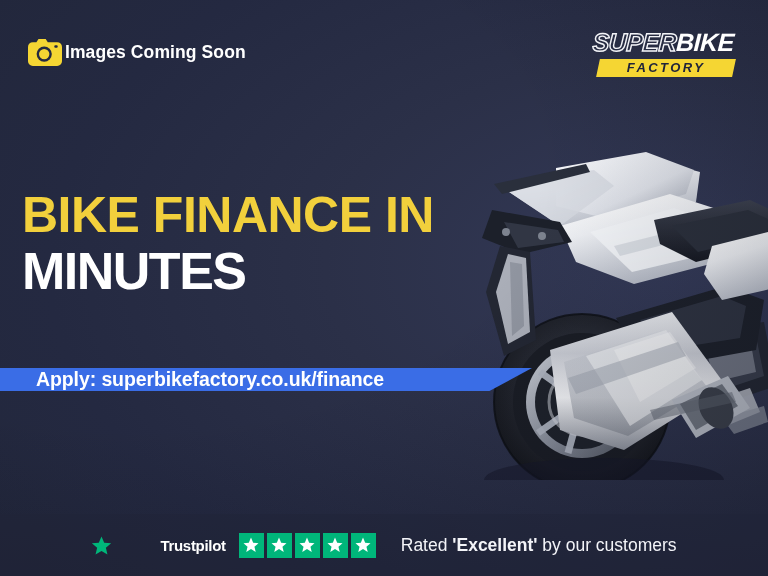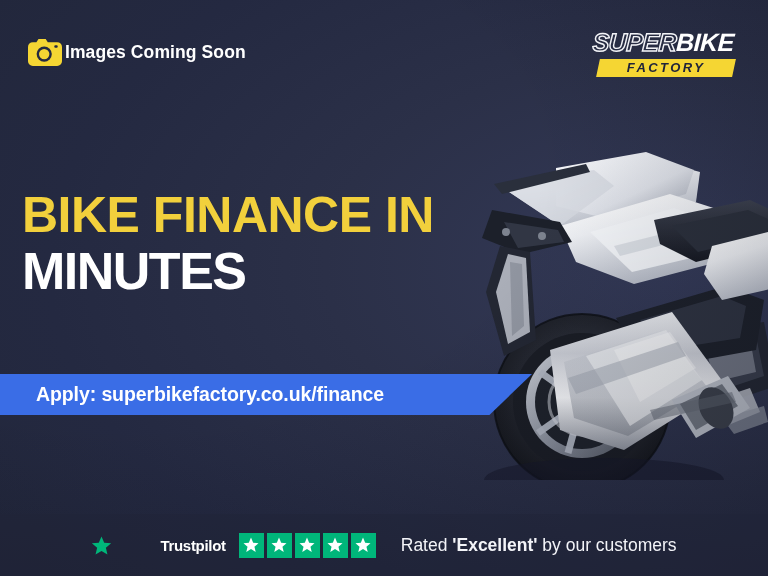--- a/index.html
+++ b/index.html
@@ -107,24 +107,24 @@
     font-weight:bold;
     line-height:1.0;
     letter-spacing:-1.5px;
     margin-top:5px;
     white-space:nowrap;
   }
 
   
   .apply-banner {
     position:absolute; left:0; top:368px;
-    width:532px; height:41px;
+    width:532px; height:23px;
     background:#3a6de6;
     clip-path:polygon(0 0, 100% 0, 92% 100%, 0 100%);
-    display:flex; align-items:center;margin-top:6px;
+    display:flex; align-items:center;
   }
   .apply-text {
     color:#ffffff;
     font-size:19.5px;
     font-weight:bold;
     padding-left:36px;
     letter-spacing:-0.1px;
     white-space:nowrap;
   }
 

